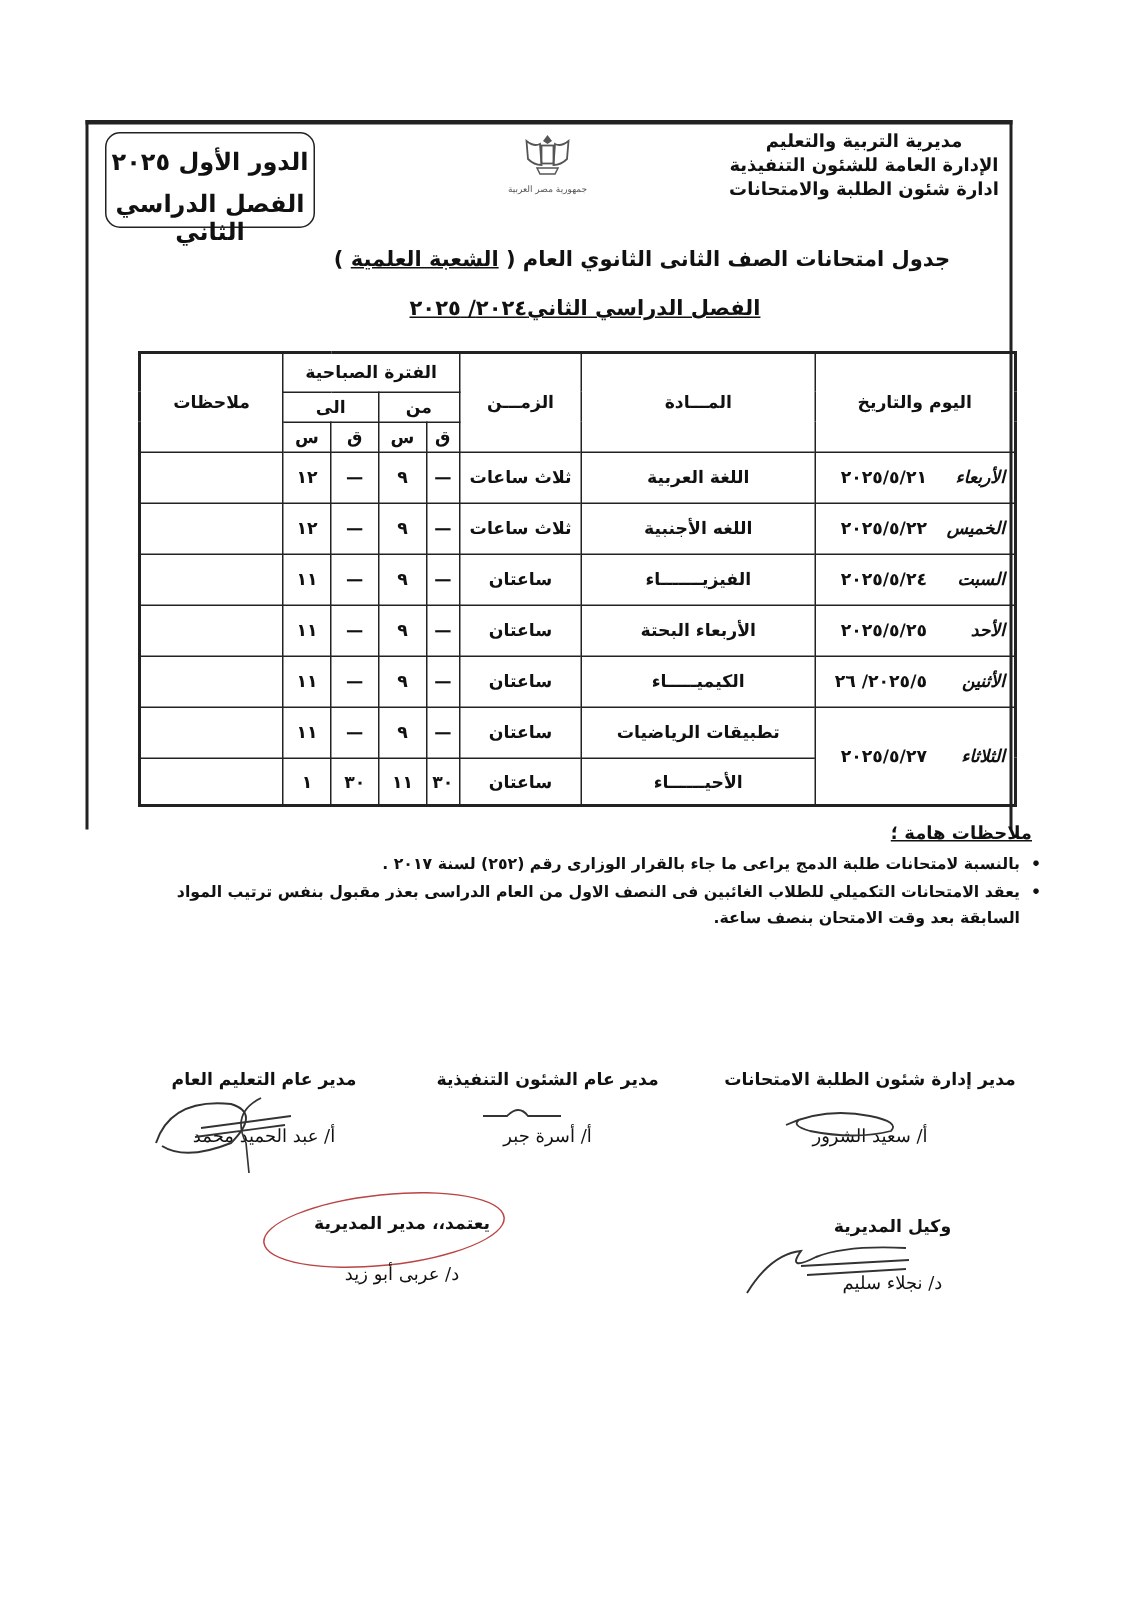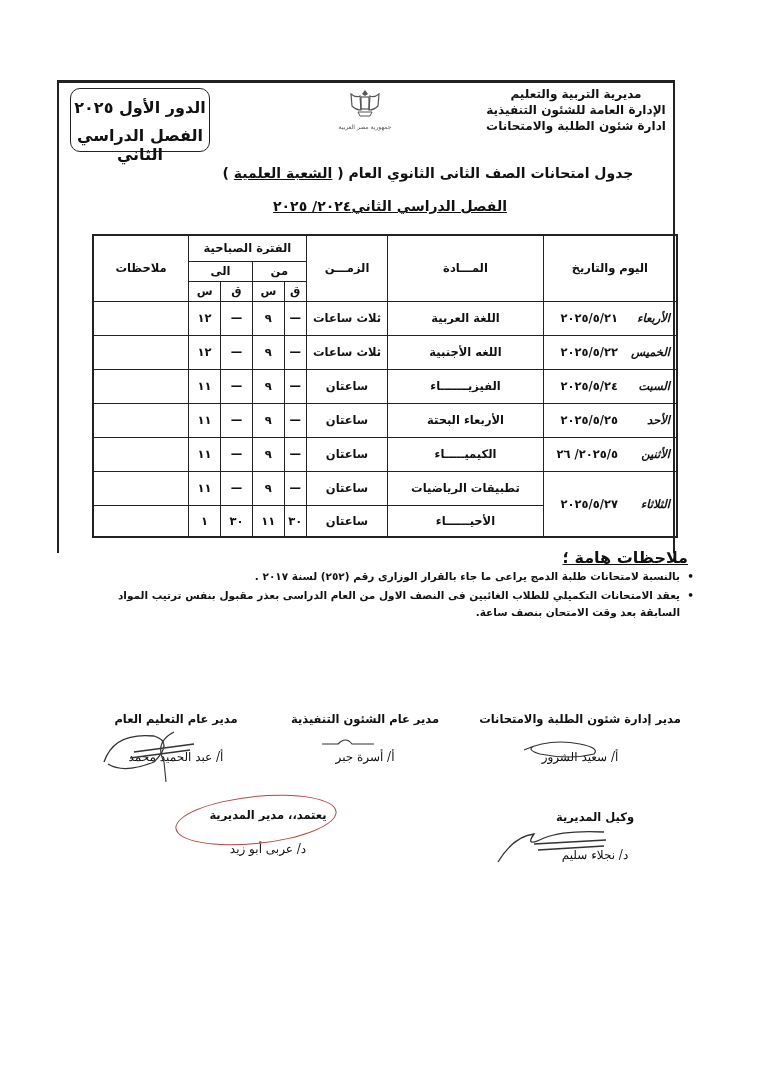--- a/index.html
+++ b/index.html
@@ -19,21 +19,21 @@
            font-weight:bold; font-size:14px;margin-left:38px; }
   .title u { text-decoration:underline; }
   .subtitle { position:absolute; left:200px; top:198px; width:380px; direction:rtl; text-align:center;
               font-weight:bold; font-size:14px; text-decoration:underline; }
   table.sched { position:absolute; left:92px; top:234px; width:586px; border-collapse:collapse; direction:rtl;
                 border:2px solid #222; font-size:11.5px; font-weight:bold; }
   table.sched td, table.sched th { border:1.3px solid #222; text-align:center; padding:0; }
   table.sched th { font-weight:bold; }
   .date-cell { text-align:right !important; padding-right:6px !important; white-space:nowrap; }
   .date-cell .day { display:inline-block; min-width:48px;font-style:italic; }
-  .notes-title { position:absolute; right:72px; top:548px; direction:rtl; font-weight:bold; font-size:16px;
+  .notes-title { position:absolute; right:72px; top:548px; direction:rtl; font-weight:bold; font-size:12px;
                  text-decoration:underline; }
   .notes { position:absolute; left:80px; top:568px; width:600px; direction:rtl; font-size:10.5px; font-weight:bold;
            line-height:17px; margin:0; padding:0 18px 0 0; list-style:none; }
   .notes li { position:relative; margin-bottom:2px; }
   .notes li::before { content:"•"; position:absolute; right:-14px; top:0; }
   .sig { position:absolute; direction:rtl; text-align:center; font-weight:bold; font-size:11.5px; }
   .sig .name { font-weight:normal; font-size:12px; margin-top:24px; font-family:"DejaVu Serif", serif; }
   .scrawl { position:absolute; }
   .approve { position:absolute; left:175px; top:796px; width:160px; height:46px; border:1.5px solid #b44;
              border-radius:50%; transform:rotate(-6deg); }
@@ -173,21 +173,21 @@
 </tbody>
   </table>
 
 <div class="notes-title">ملاحظات هامة ؛</div>
 <ul class="notes">
   <li>بالنسبة لامتحانات طلبة الدمج يراعى ما جاء بالقرار الوزارى رقم (٢٥٢) لسنة ٢٠١٧ .</li>
   <li>يعقد الامتحانات التكميلي للطلاب الغائبين فى النصف الاول من العام الدراسى بعذر مقبول بنفس ترتيب المواد السابقة بعد وقت الامتحان بنصف ساعة.</li>
 </ul>
 
 <div class="sig" style="left:470px; top:712px; width:220px;">
-  <div>مدير إدارة شئون الطلبة والامتحانات</div>
+  <div>مدير إدارة شئون الطلبة الامتحانات</div>
   <div class="name">أ/ سعيد الشرور</div>
 </div>
 <svg class="scrawl" style="left:520px; top:736px;" width="90" height="24">
   <path d="M4 14 Q30 2 60 8 Q80 12 74 18 Q50 24 20 18 Q6 14 14 10" fill="none" stroke="#333" stroke-width="1.2"></path>
 </svg>
 
 <div class="sig" style="left:280px; top:712px; width:170px;">
   <div>مدير عام الشئون التنفيذية</div>
   <div class="name">أ/ أسرة جبر</div>
 </div>

